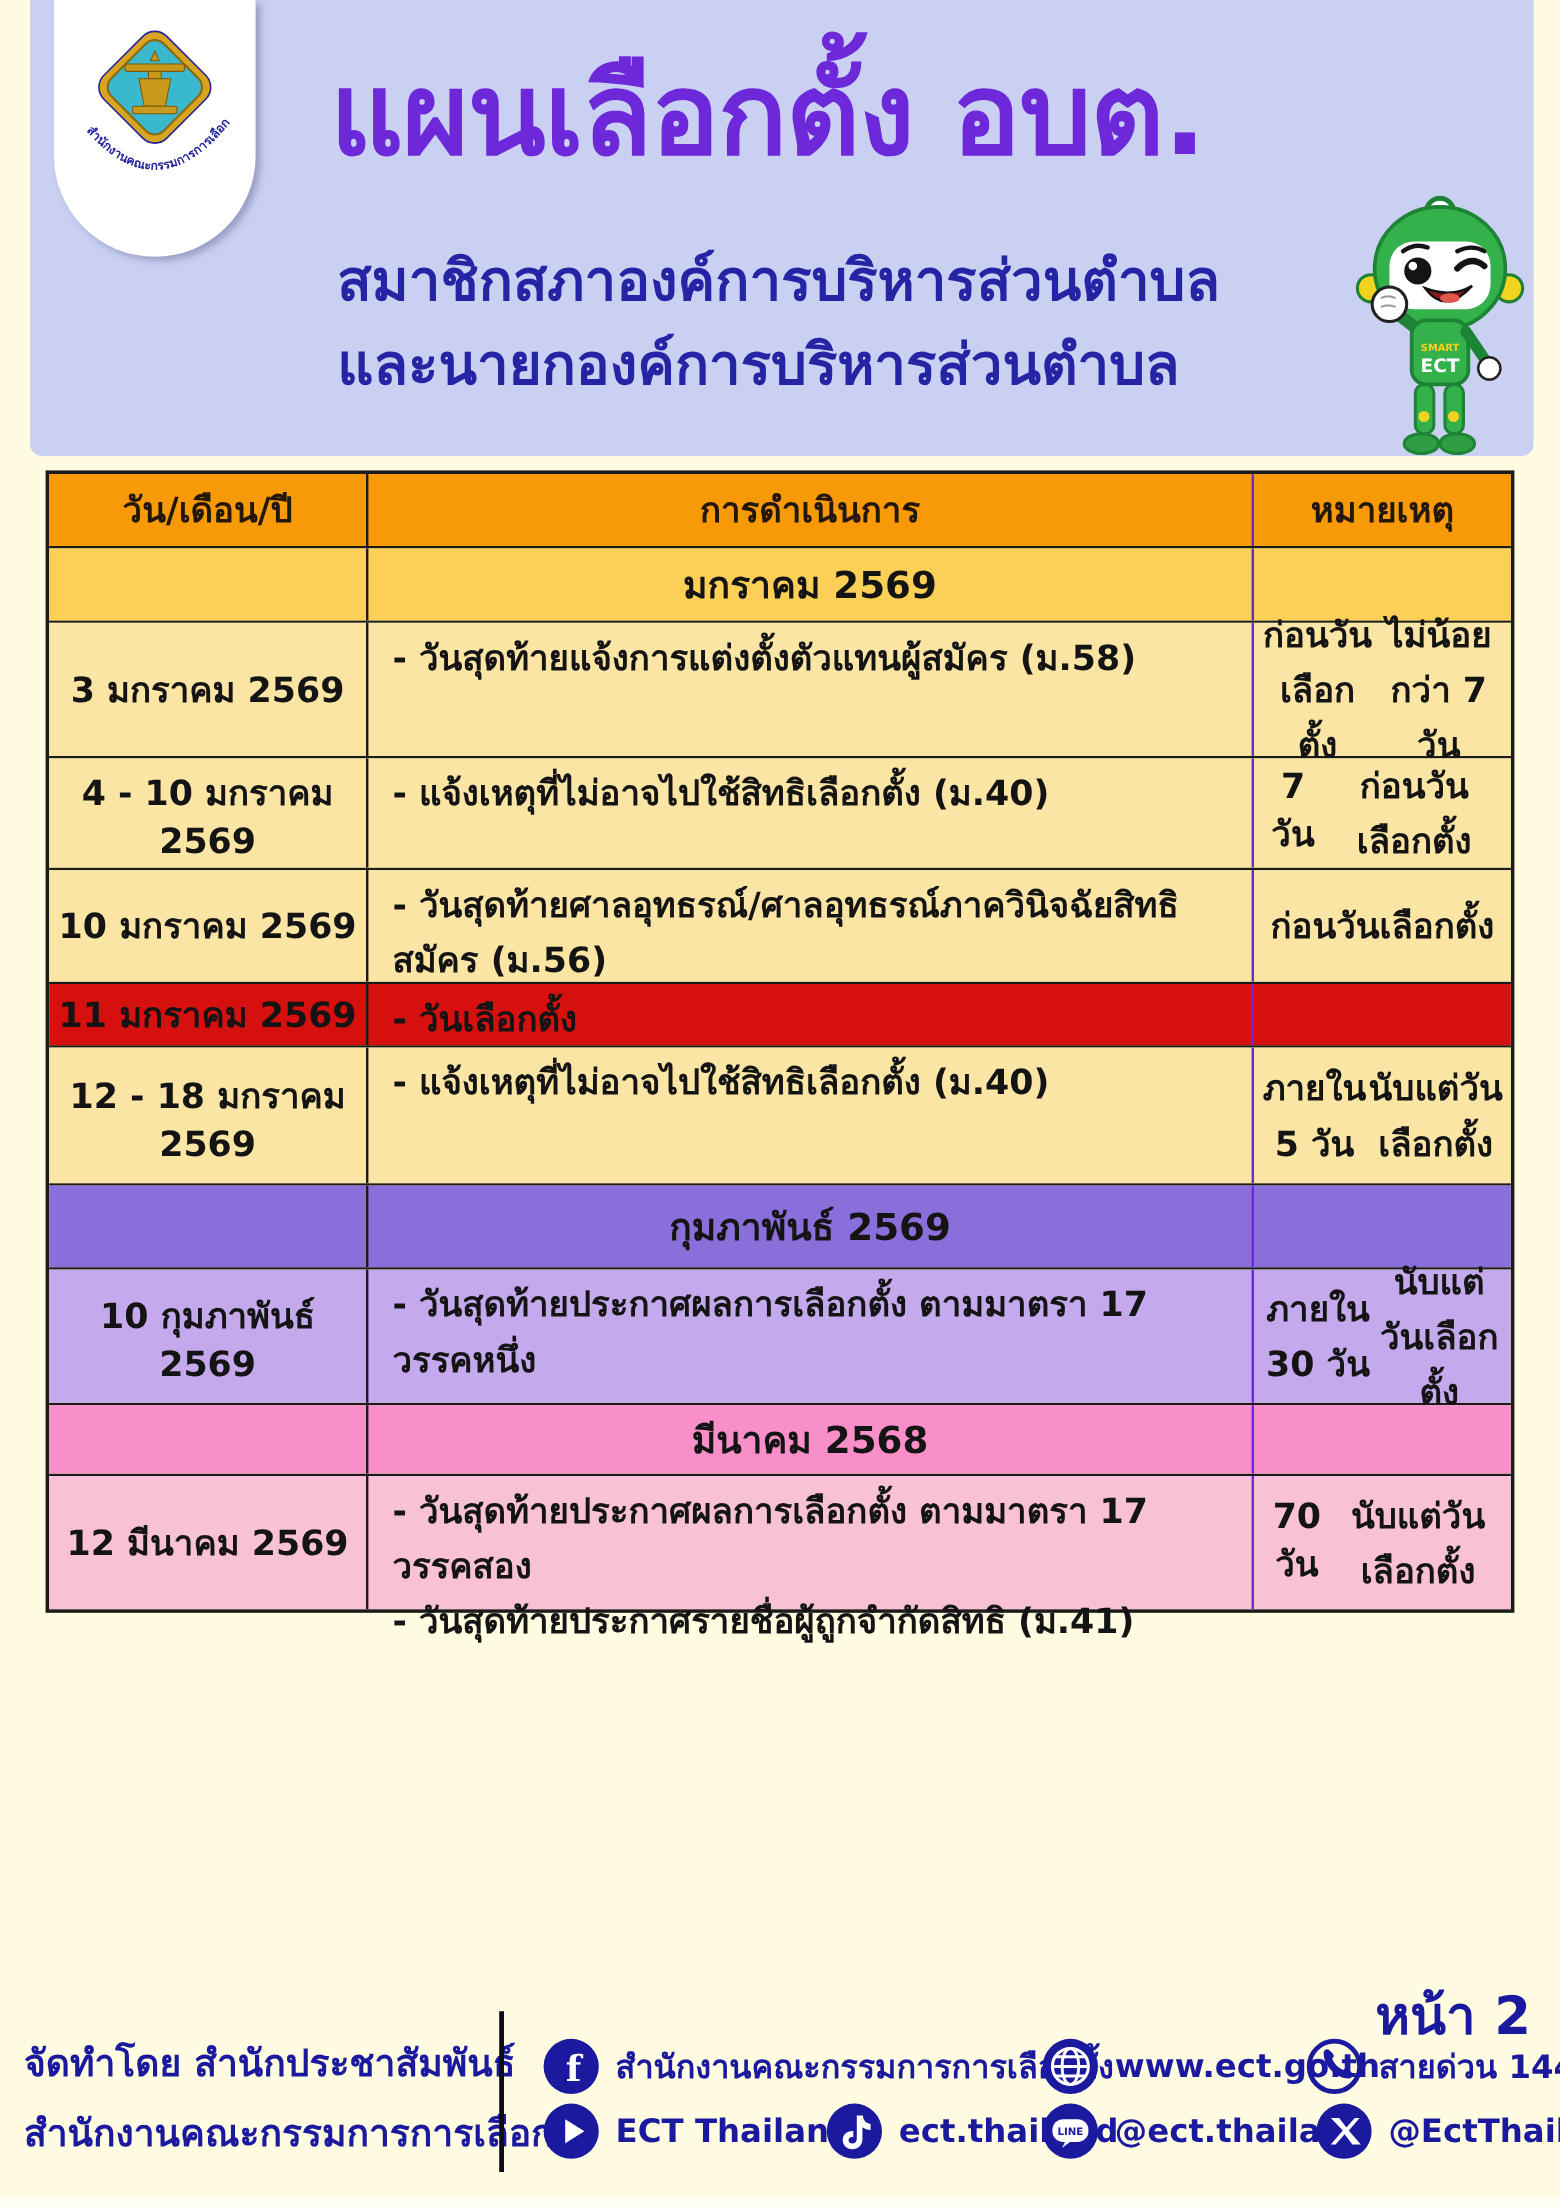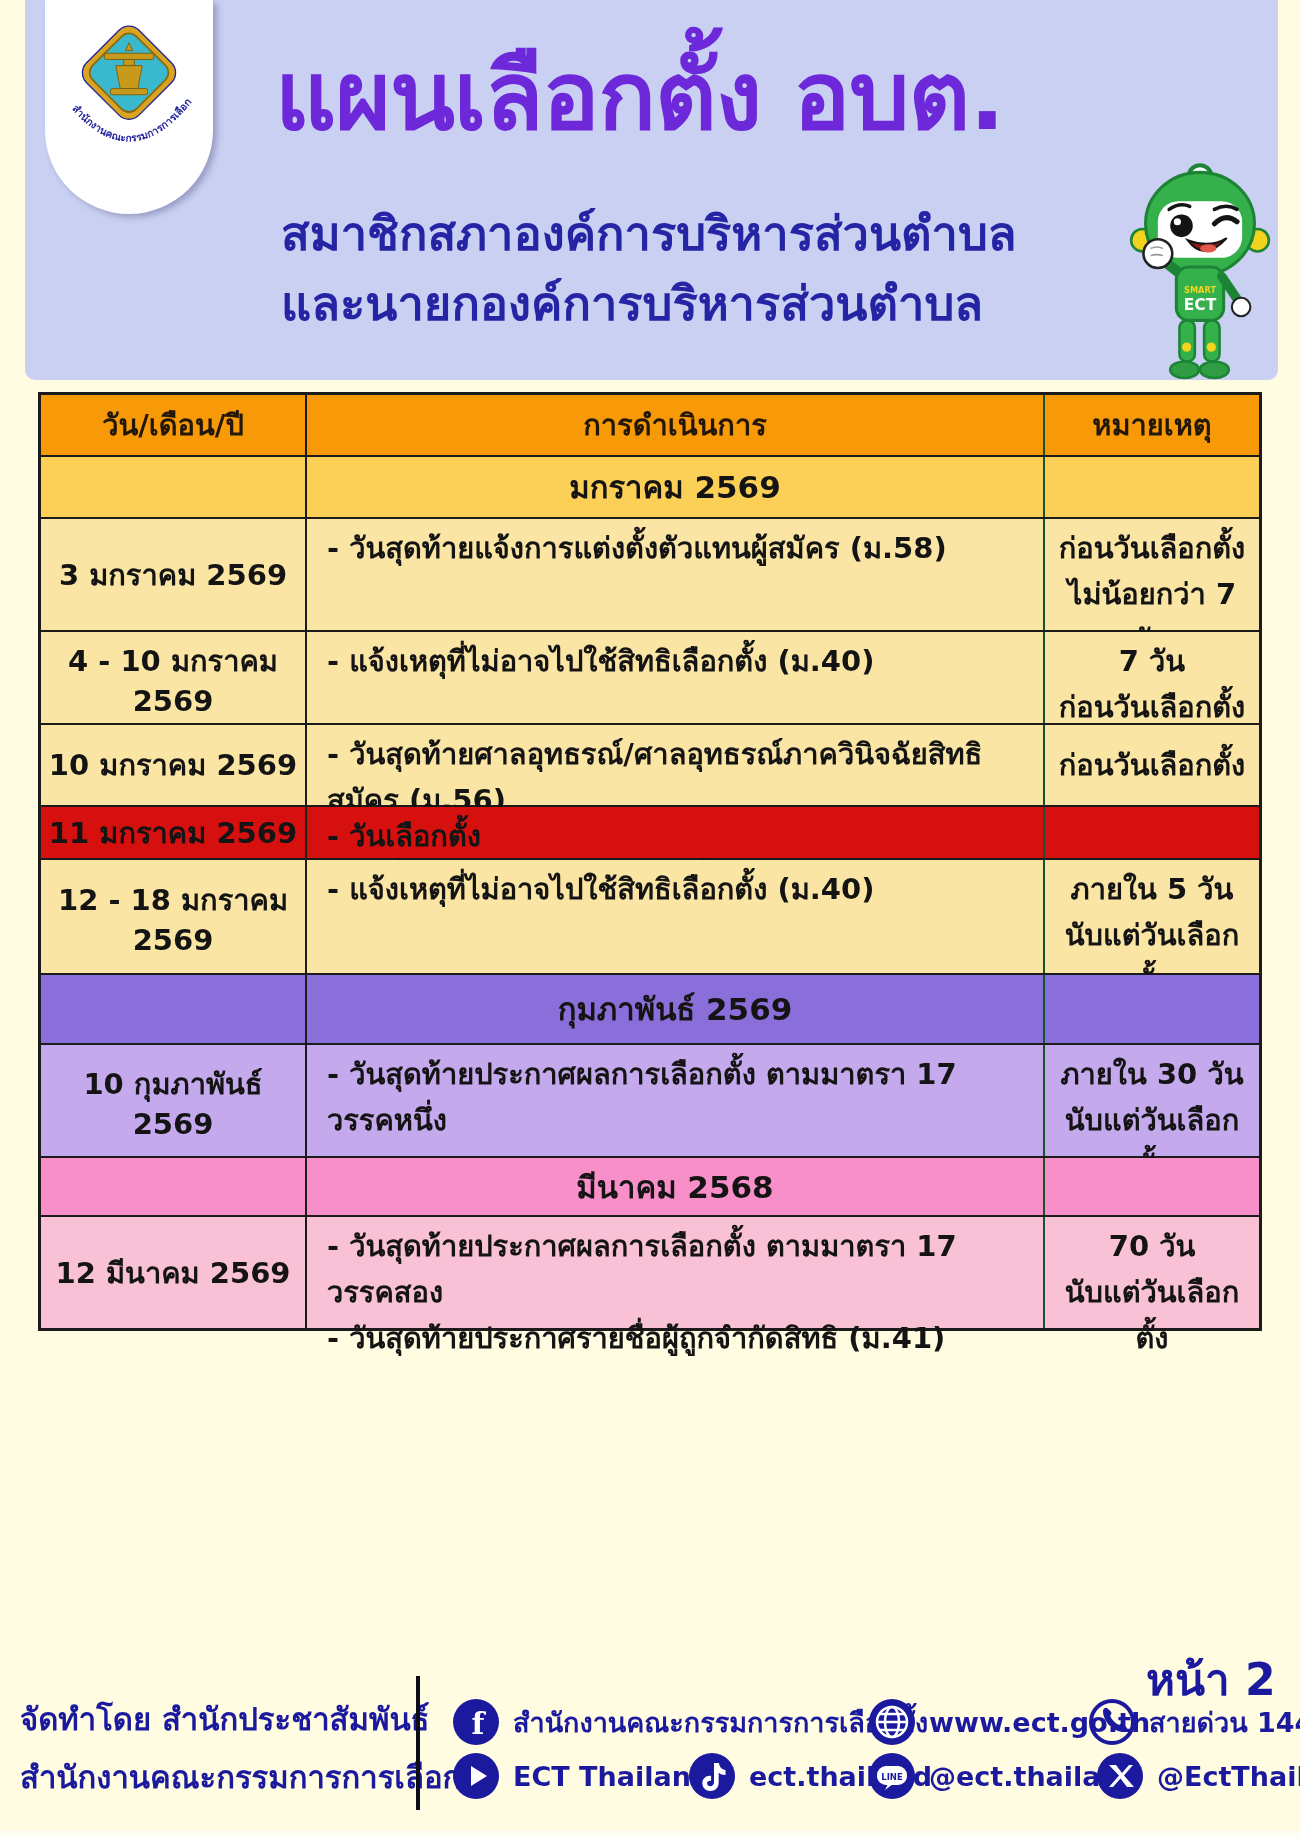--- a/index.html
+++ b/index.html
@@ -33,39 +33,39 @@
 
   
   .etable {
     position:absolute; left:38px; top:392px; width:1224px;
     border:3px solid #1b1b1b; background:#fef9c3;
   }
   .trow { display:flex; width:100%; border-top:2px solid #1b1b1b; }
   .trow:first-child { border-top:none; }
   .cell { position:relative; height:100%; }
   .c1 { width:264px; }
-  .c2 { width:740px; border-left:2px solid #1b1b1b; border-right:2px solid #14532d; }
+  .c2 { width:740px; border-left:2px solid #1b1b1b; border-right:2px solid #6d28d9; }
   .c3 { width:220px; flex:1; }
   .thead .cell { background:#f89908; display:flex; align-items:center; justify-content:center;
                  font-size:29px; font-weight:700; color:#23170a; }
   .month .cell  { display:flex; align-items:center; justify-content:center;
                  font-size:31px; font-weight:700; color:#141414; }
   .bg-ym .cell { background:#fccf57; }
   .bg-pm .cell { background:#8a6ed9; }
   .bg-km .cell { background:#f98fc8; }
   .bg-y .cell { background:#fae5a4; }
   .bg-p .cell { background:#c5a9ed; }
   .bg-k .cell { background:#f8c1d6; }
   .bg-r .cell { background:#d6100f; }
   .datecell { display:flex; align-items:center; justify-content:center;
               font-size:29px; font-weight:600; color:#141414; text-align:center; }
   .actcell { display:flex; flex-direction:column; justify-content:flex-start; align-items:flex-start;
              padding:6px 14px 6px 20px; font-size:29px; font-weight:600; color:#141414; }
   .actcell.two { justify-content:space-evenly; }
-  .remcell { display:flex; flex-direction:column; justify-content:space-evenly; align-items:center;
+  .remcell { display:flex; flex-direction:row; justify-content:space-evenly; align-items:center;
              padding:6px 6px; font-size:29px; font-weight:600; color:#141414; text-align:center; }
   .remcell.one { justify-content:center; }
 
   
   .page-label { position:absolute; left:1146px; top:1644px; font-size:44px; font-weight:800; color:#1b1a9e;text-align:right; }
   .credit { position:absolute; left:20px; font-size:31px; font-weight:800; color:#1b1a9e; white-space:nowrap; }
   .cr1 { top:1694px; } .cr2 { top:1752px; }
   .vdivider { position:absolute; left:416px; top:1676px; width:4px; height:134px; background:#0d0d18; }
   .social { position:absolute; display:flex; align-items:center; gap:13px; }
   .social .lbl { font-size:27px; font-weight:800; color:#1b1a9e; white-space:nowrap; }
@@ -168,21 +168,21 @@
       <div class="cell c1 datecell">4 - 10 มกราคม 2569</div>
       <div class="cell c2 actcell">
           <span>- แจ้งเหตุที่ไม่อาจไปใช้สิทธิเลือกตั้ง (ม.40)</span>
         </div>
       <div class="cell c3 remcell">
         <span>7 วัน</span>
         <span>ก่อนวันเลือกตั้ง</span>
       </div>
     </div>
 
-    <div class="trow bg-y" style="height:82px">
+    <div class="trow bg-y" style="height:95px">
       <div class="cell c1 datecell">10 มกราคม 2569</div>
       <div class="cell c2 actcell two">
         <span>- วันสุดท้ายศาลอุทธรณ์/ศาลอุทธรณ์ภาควินิจฉัยสิทธิสมัคร (ม.56)</span>
         <span>- วันสุดท้ายอบรมเจ้าพนักงานผู้ดำเนินการเลือกตั้ง/มอบวัสดุอุปกรณ์</span>
       </div>
       <div class="cell c3 remcell one">
         <span>ก่อนวันเลือกตั้ง</span>
       </div>
     </div>
 

